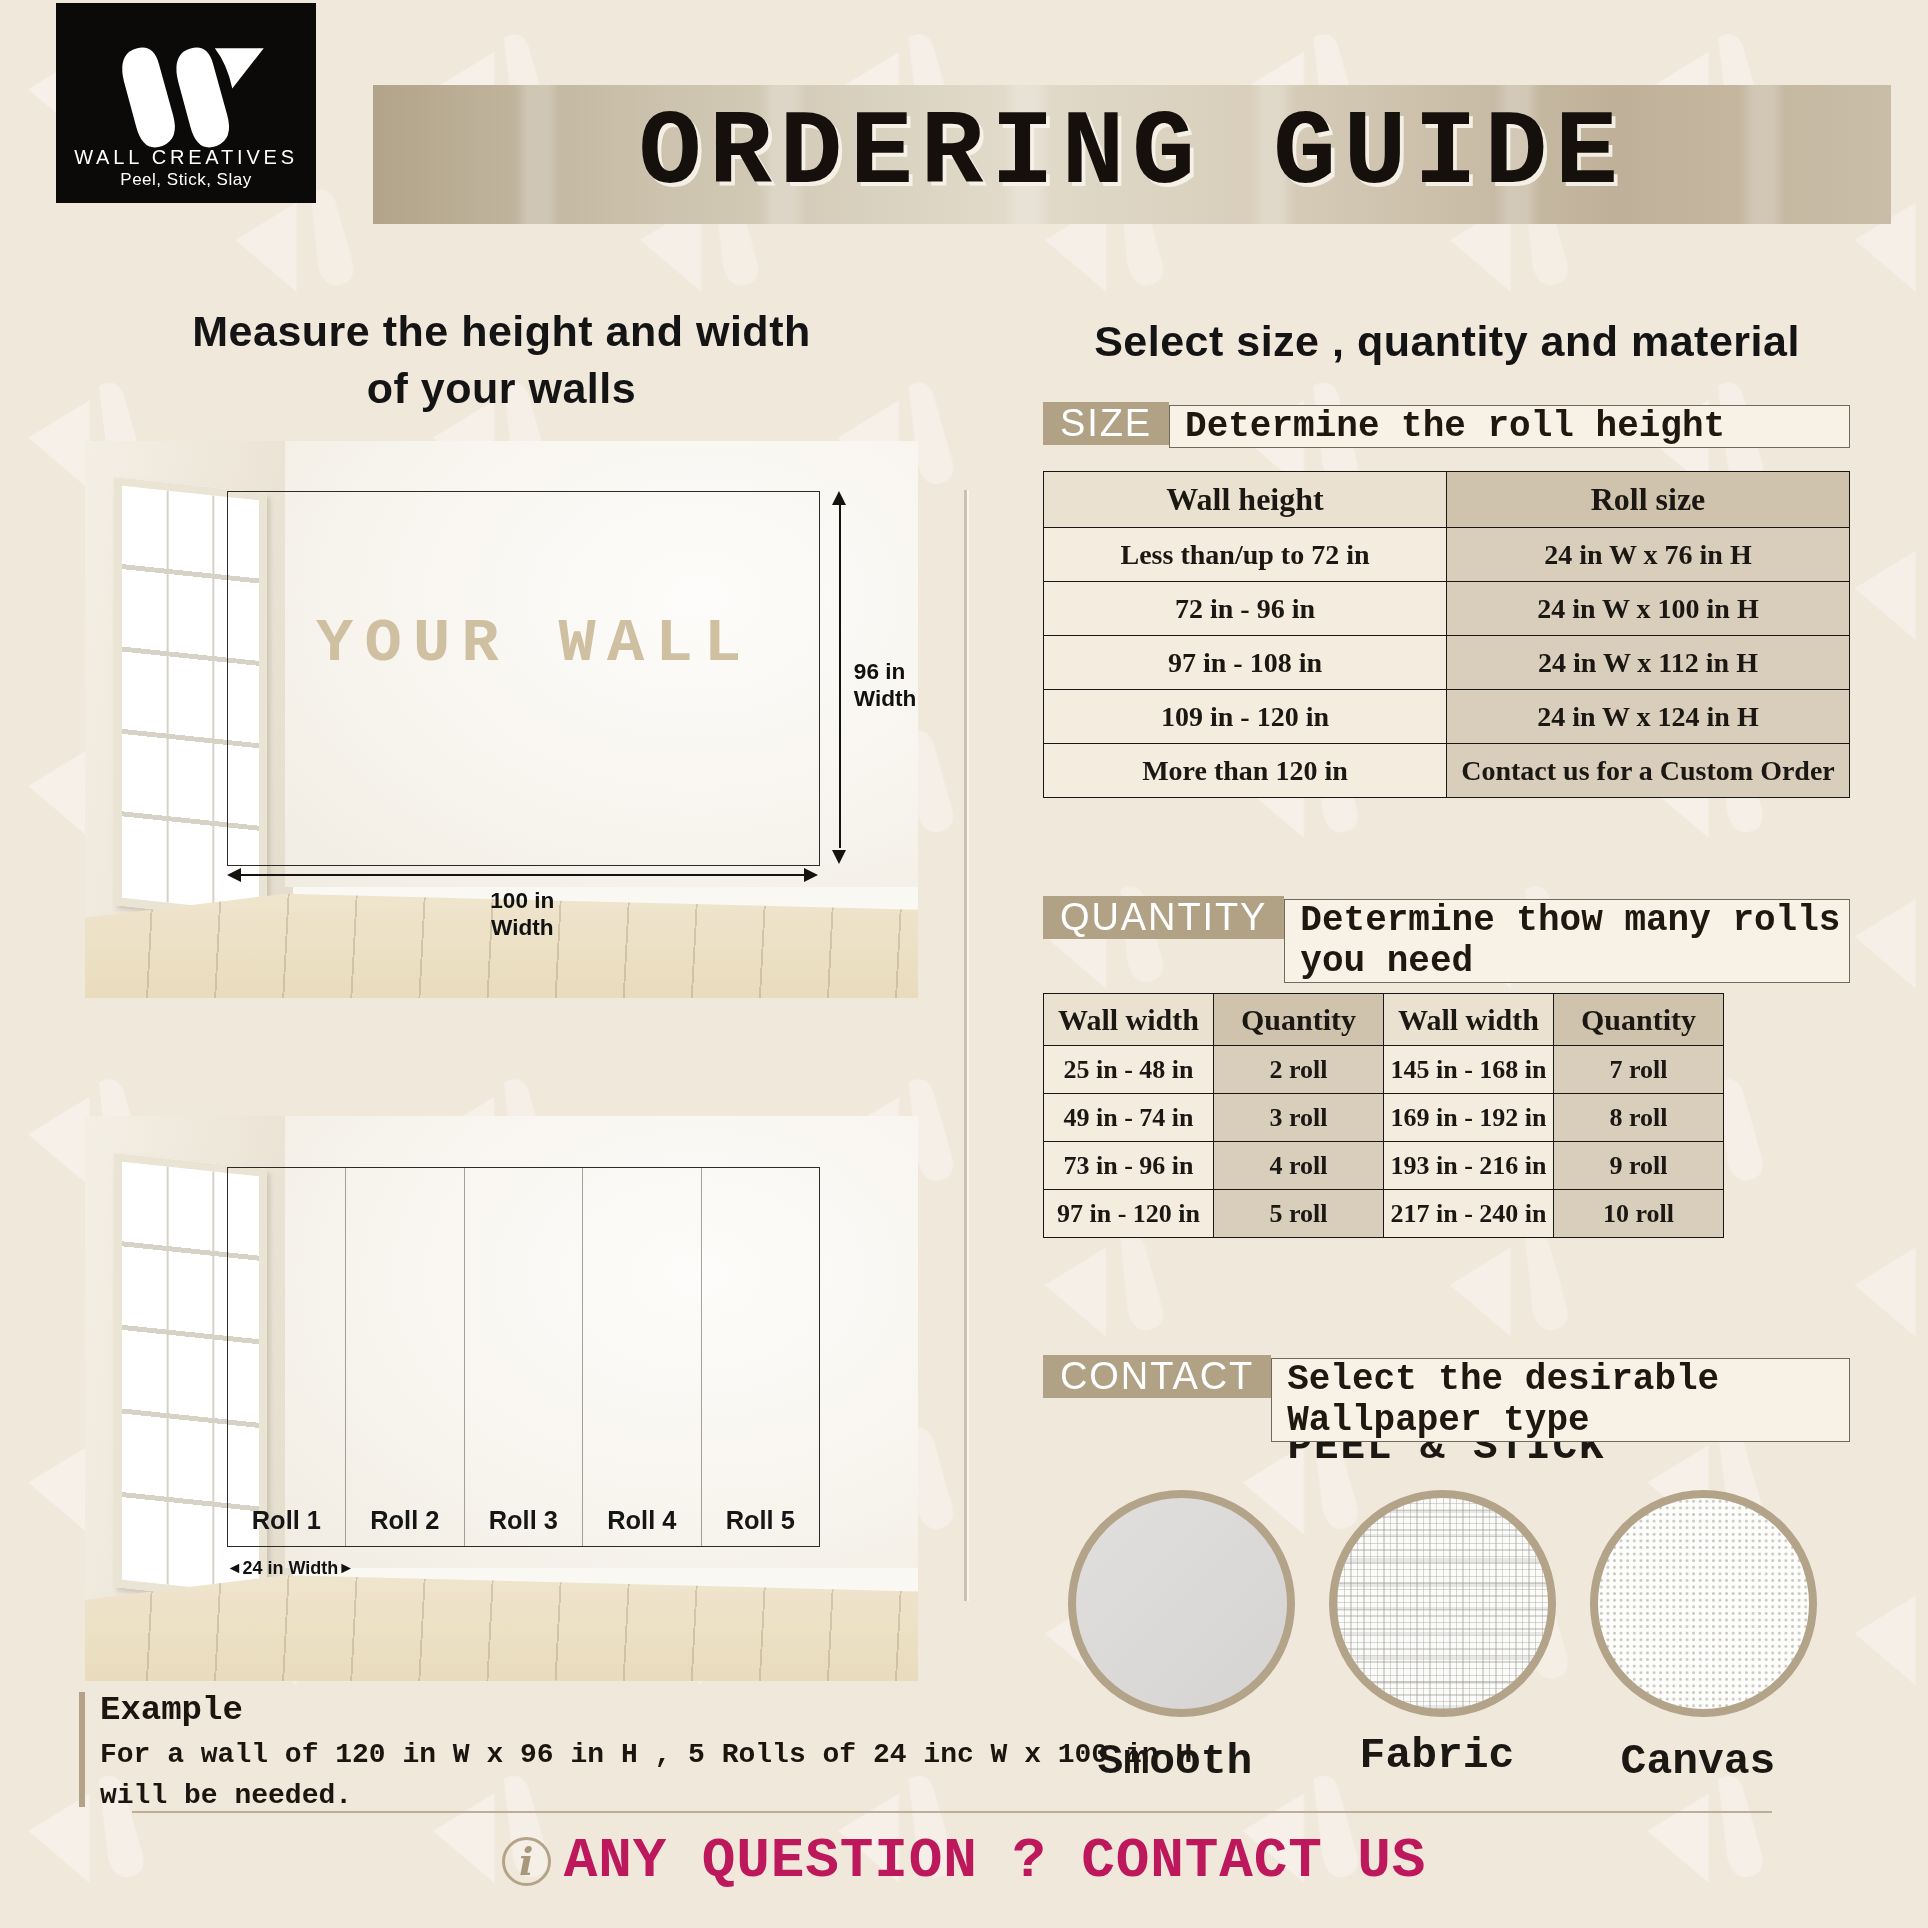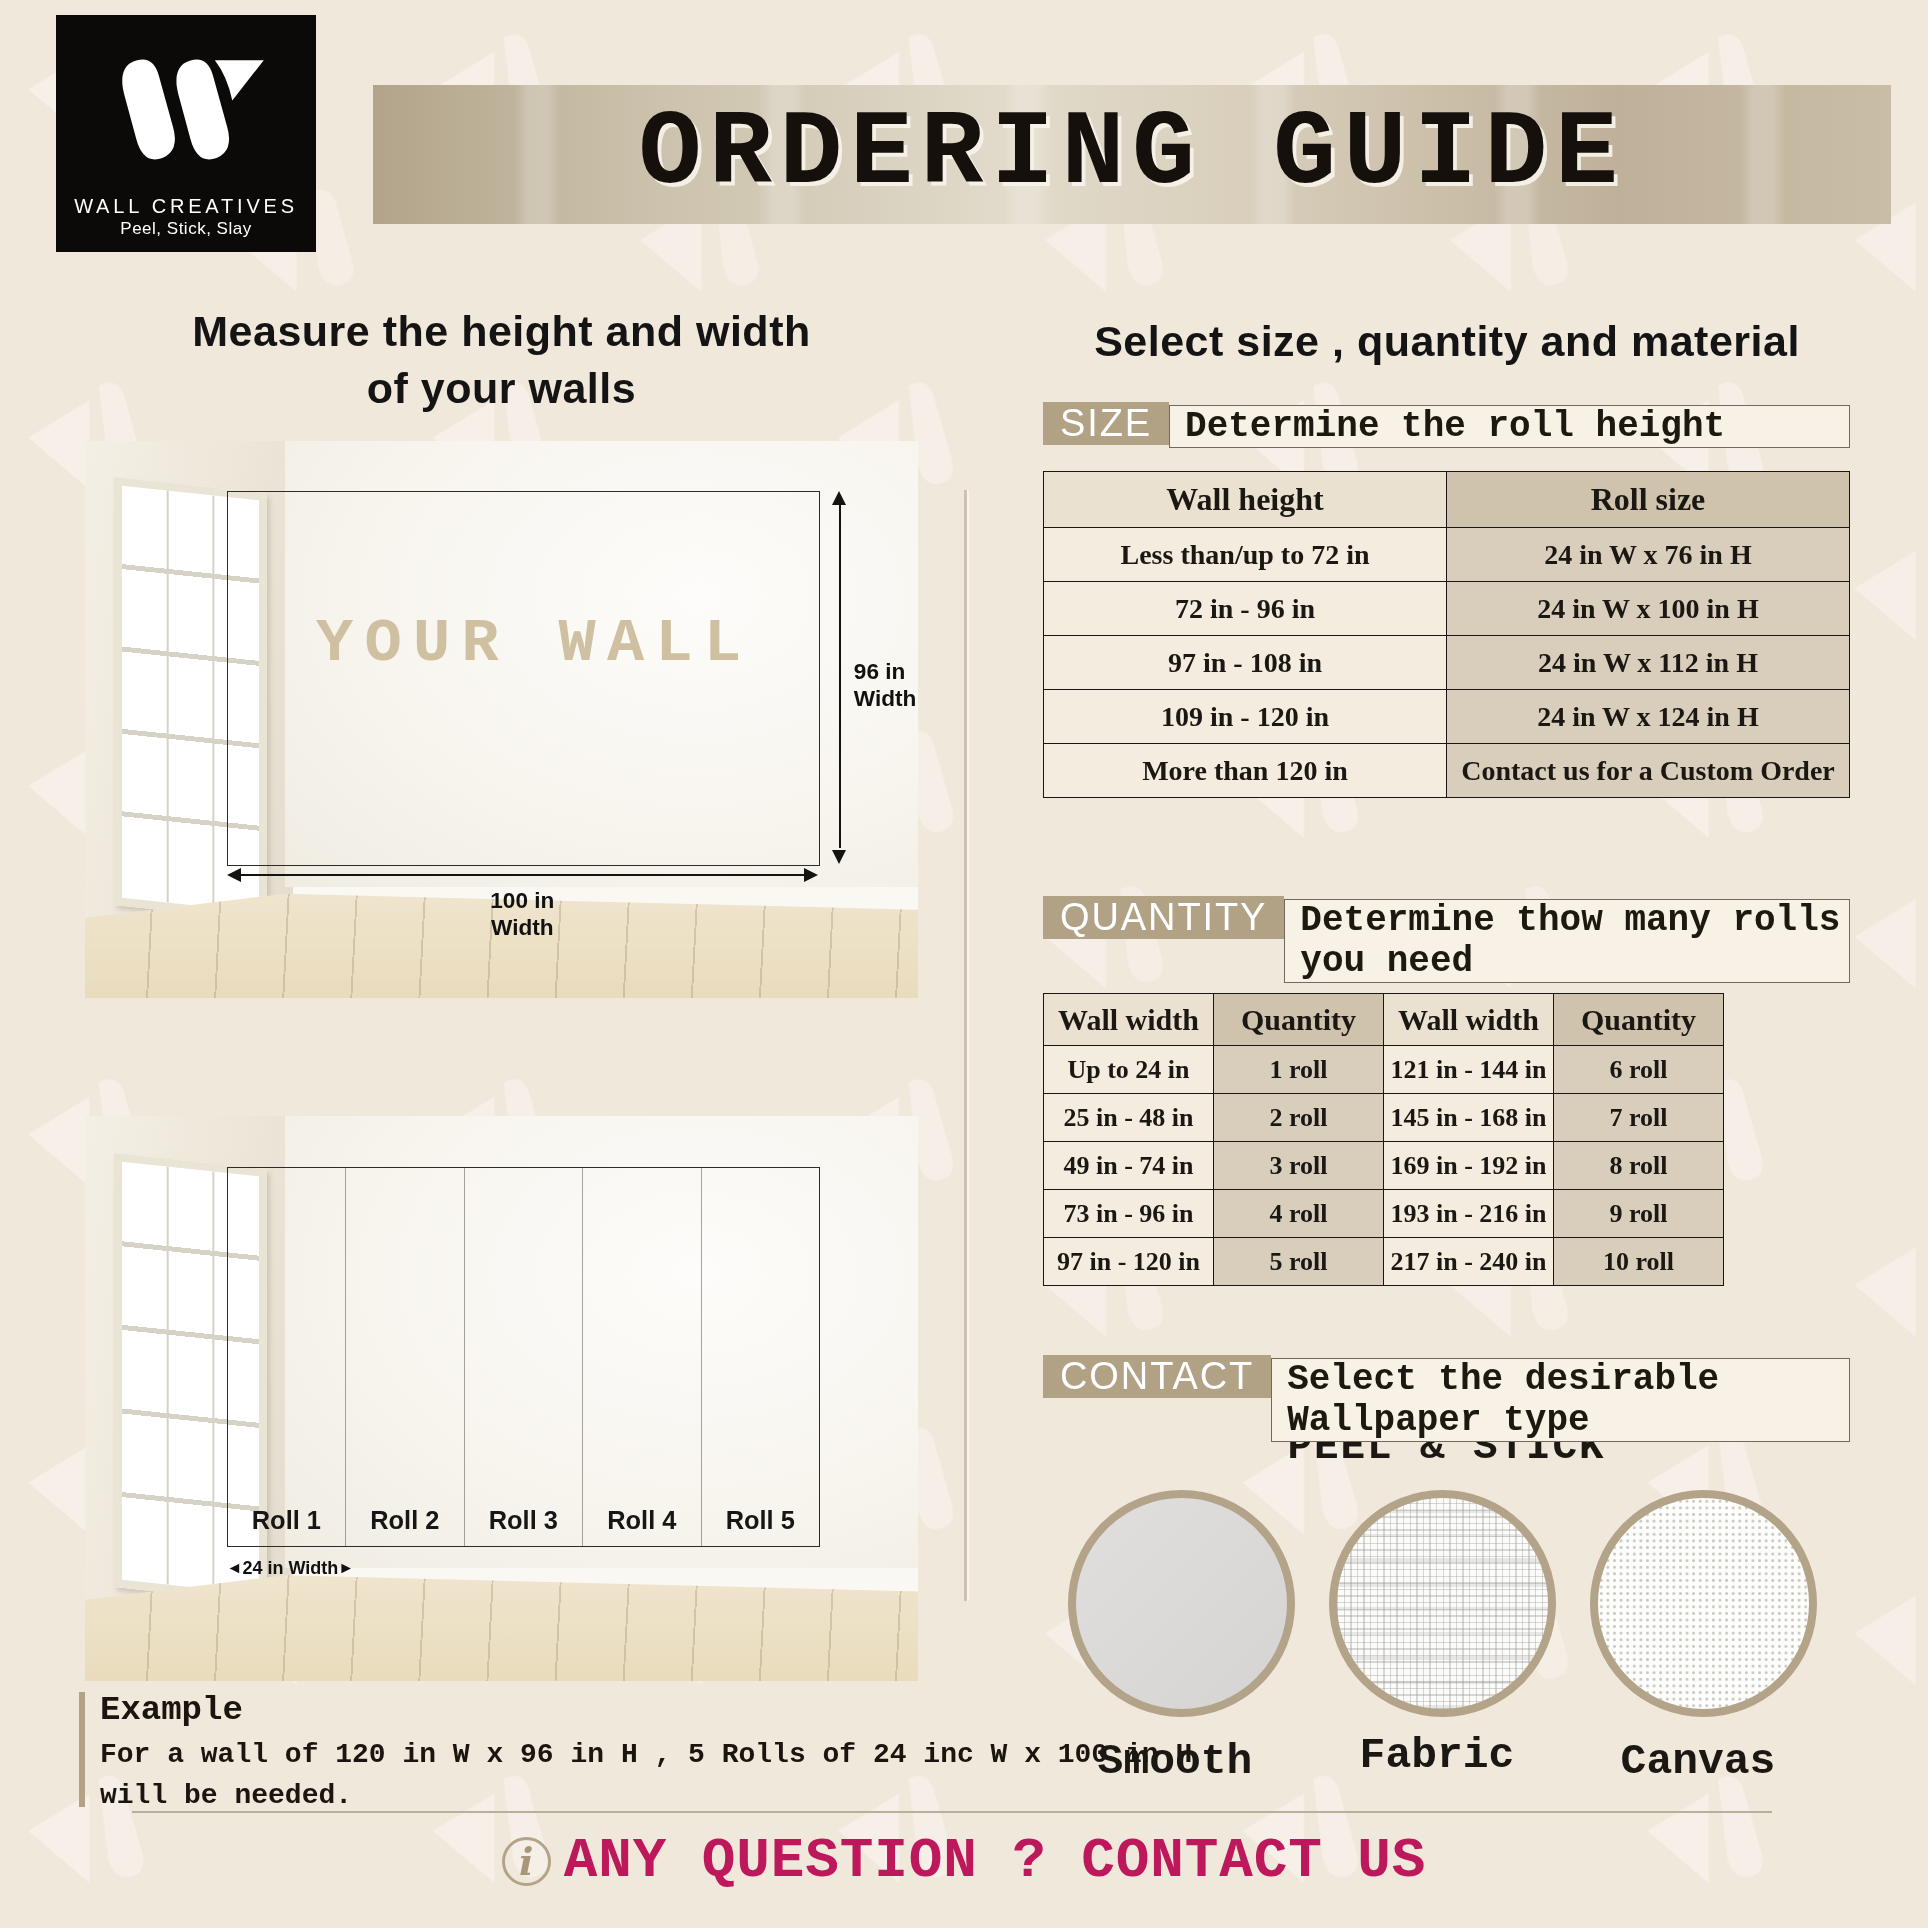--- a/index.html
+++ b/index.html
@@ -5,21 +5,21 @@
   html,body{margin:0;padding:0;}
   #page{position:relative;width:1928px;height:1928px;background:#f1e8dc;overflow:hidden;
          font-family:"Liberation Sans",sans-serif;color:#1b1713;}
   .abs{position:absolute;}
   .serif{font-family:Liberation Mono, monospace;}
 
   
   #wm{position:absolute;left:0;top:0;z-index:0;}
 
   
-  #logo-box{left:56px;top:15px;width:260px;height:237px;background:#0c0a08;z-index:3;
+  #logo-box{left:56px;top:3px;width:260px;height:200px;background:#0c0a08;z-index:3;
             display:flex;flex-direction:column;align-items:center;justify-content:flex-end;padding-bottom:13px;box-sizing:border-box;}
   #logo-mark{position:absolute;left:47px;top:34px;width:166px;height:122px;}
   #logo-brand{color:#fff;font-size:20px;letter-spacing:3.8px;line-height:1.25;}
   #logo-tagline{color:#fff;font-size:17px;letter-spacing:0.5px;}
 
   
   #banner{left:373px;top:85px;width:1518px;height:139px;z-index:2;
           background:linear-gradient(90deg,#b2a48a 0%,#c9bfa9 16%,#e2dbcb 42%,#d8cebb 58%,#bfb199 82%,#cabda7 100%);
           display:flex;align-items:center;justify-content:center;}
   #banner:after{content:"";position:absolute;inset:0;
@@ -264,26 +264,20 @@
   </div>
   <table id="qty-table" class="abs">
     <tbody>
         <tr>
       <th class="hdr-cream">Wall width</th>
       <th class="hdr-tan">Quantity</th>
       <th class="hdr-cream">Wall width</th>
       <th class="hdr-tan">Quantity</th>
     </tr>
     <tr>
-      <td class="cell-cream">Up to 24 in</td>
-      <td class="cell-tan">1 roll</td>
-      <td class="cell-cream">121 in - 144 in</td>
-      <td class="cell-tan">6 roll</td>
-    </tr>
-    <tr>
       <td class="cell-cream">25 in - 48 in</td>
       <td class="cell-tan">2 roll</td>
       <td class="cell-cream">145 in - 168 in</td>
       <td class="cell-tan">7 roll</td>
     </tr>
     <tr>
       <td class="cell-cream">49 in - 74 in</td>
       <td class="cell-tan">3 roll</td>
       <td class="cell-cream">169 in - 192 in</td>
       <td class="cell-tan">8 roll</td>

